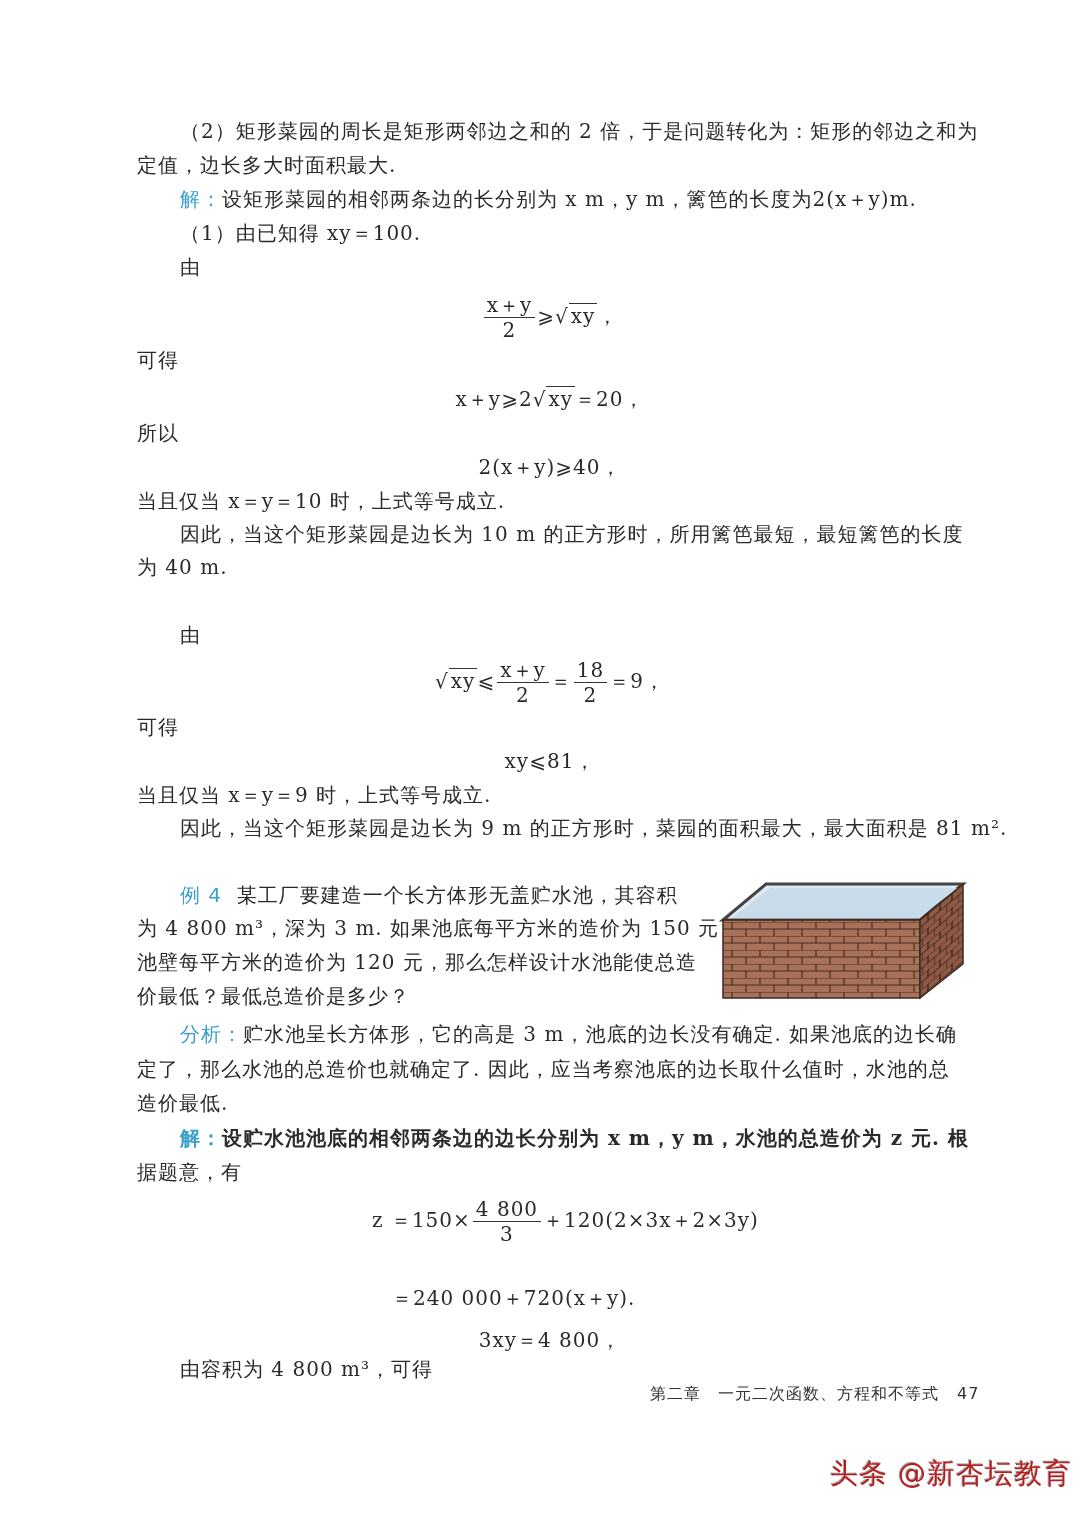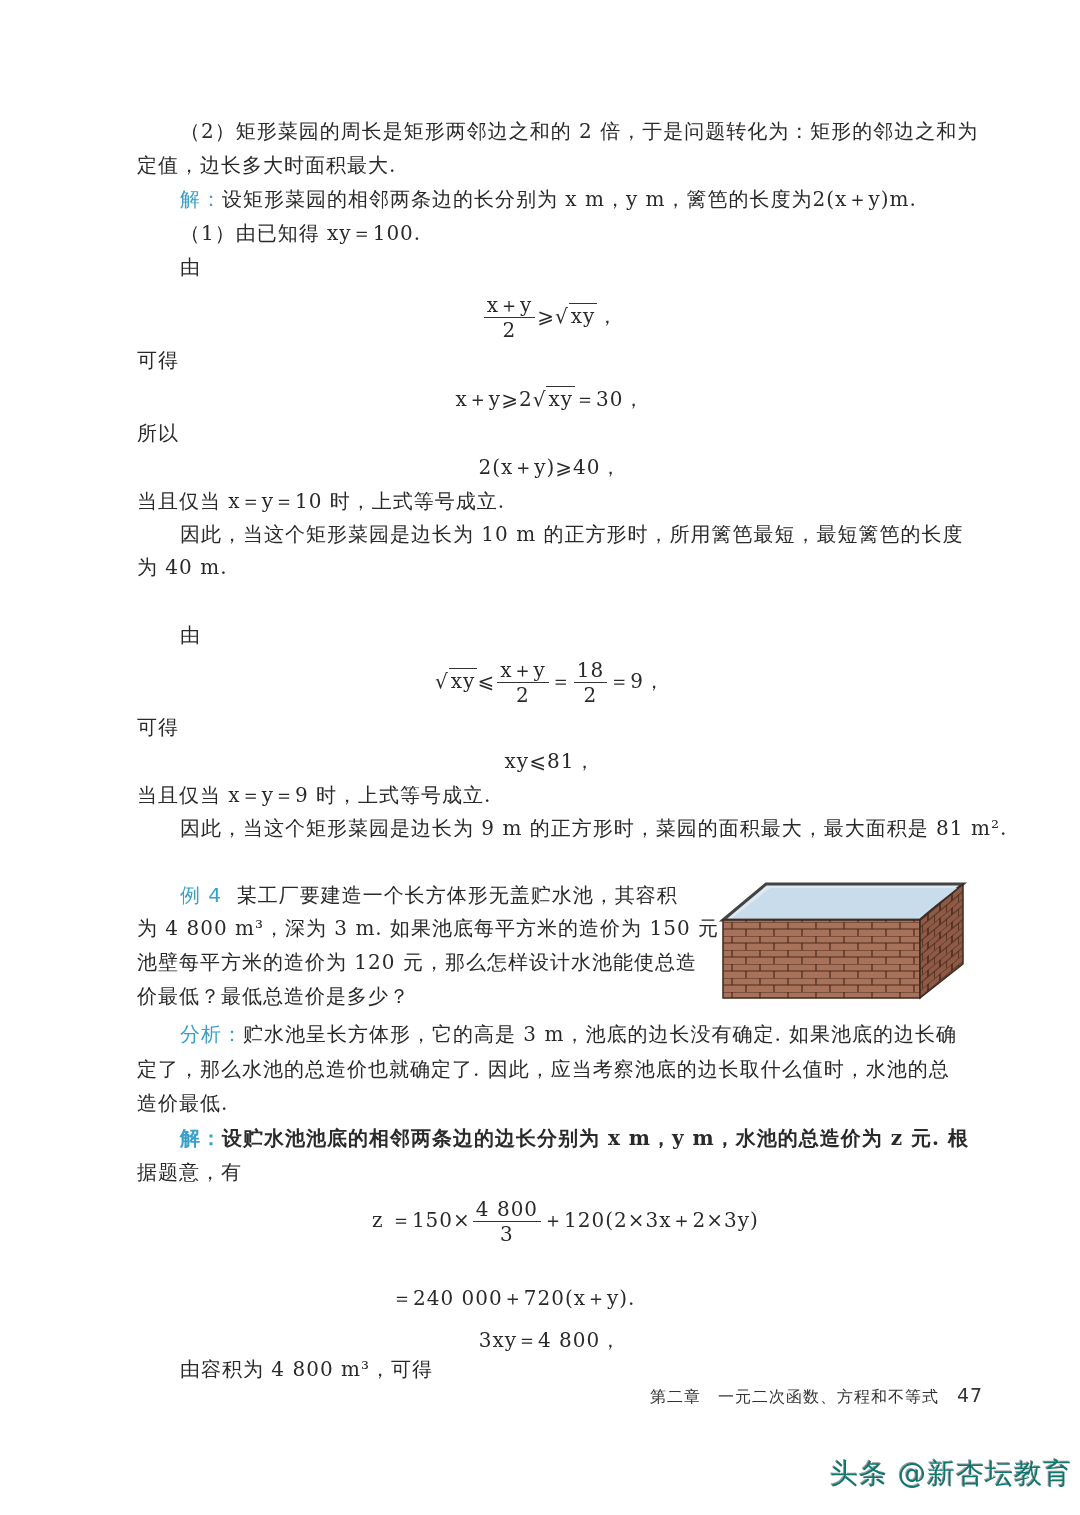--- a/index.html
+++ b/index.html
@@ -12,22 +12,22 @@
   .center { left: 0; width: 1100px; text-align: center; }
   .accent { color: #3aa0c9; font-family: "DejaVu Sans", "Liberation Sans", sans-serif; }
   .math { font-family: "DejaVu Serif", "Liberation Serif", serif; }
   .frac { display: inline-block; vertical-align: middle; text-align: center; margin: 0 2px; }
   .frac .num { display: block; border-bottom: 1.5px solid #333; padding: 0 3px; line-height: 24px; text-align: center; }
   .frac .den { display: block; line-height: 24px; }
   .sqrt { display: inline-block; }
   .sqrt .rad { border-top: 1.5px solid #333; padding: 0 2px; margin-top: 32px; }
   .footer { position: absolute; left: 650px; top: 1384px; font-size: 16px; color: #333;
             font-family: "DejaVu Sans", "Liberation Sans", sans-serif; letter-spacing: 1px; }
-  .footer .pnum { margin-left: 18px; font-size: 19px; }
-  .watermark { position: absolute; left: 830px; top: 1455px; font-size: 28px; color: #0f766e;
+  .footer .pnum { margin-left: 18px; font-size: 16px; }
+  .watermark { position: absolute; left: 830px; top: 1455px; font-size: 28px; color: #b91c1c;
                font-family: "DejaVu Sans", "Liberation Sans", sans-serif;
                text-shadow: 1px 1px 0 #fff, -1px -1px 0 #999; letter-spacing: 1px; }
   .figure { position: absolute; left: 718px; top: 880px; width: 250px; height: 122px; }
 </style>
 </head>
 <body>
 
 <div class="page">
 
   <div class="line indent" style="top:117px;">（2）矩形菜园的周长是矩形两邻边之和的 2 倍，于是问题转化为：矩形的邻边之和为</div>
@@ -40,21 +40,21 @@
   <div class="line indent" style="top:219px;">（1）由已知得 xy＝100.</div>
   <div class="line indent" style="top:253px;">由</div>
 
   <div class="line center math" style="top:292px; line-height:48px;">
     <span class="frac"><span class="num">x＋y</span><span class="den">2</span></span><span>⩾</span>√<span class="sqrt"><span class="rad">xy</span></span><span>，</span>
   </div>
 
   <div class="line flush" style="top:346px;">可得</div>
 
   <div class="line center math" style="top:385px;">
-    <span>x＋y⩾2</span>√<span class="sqrt"><span class="rad">xy</span></span><span>＝30，</span>
+    <span>x＋y⩾2</span>√<span class="sqrt"><span class="rad">xy</span></span><span>＝20，</span>
   </div>
 
   <div class="line flush" style="top:419px;">所以</div>
   <div class="line center math" style="top:453px;">2(x＋y)⩾40，</div>
 
   <div class="line flush" style="top:487px;">当且仅当 x＝y＝10 时，上式等号成立.</div>
   <div class="line indent" style="top:520px;">因此，当这个矩形菜园是边长为 10 m 的正方形时，所用篱笆最短，最短篱笆的长度</div>
   <div class="line flush" style="top:553px;">为 40 m.</div>
 
   <div class="line indent" style="top:621px;">由</div>

